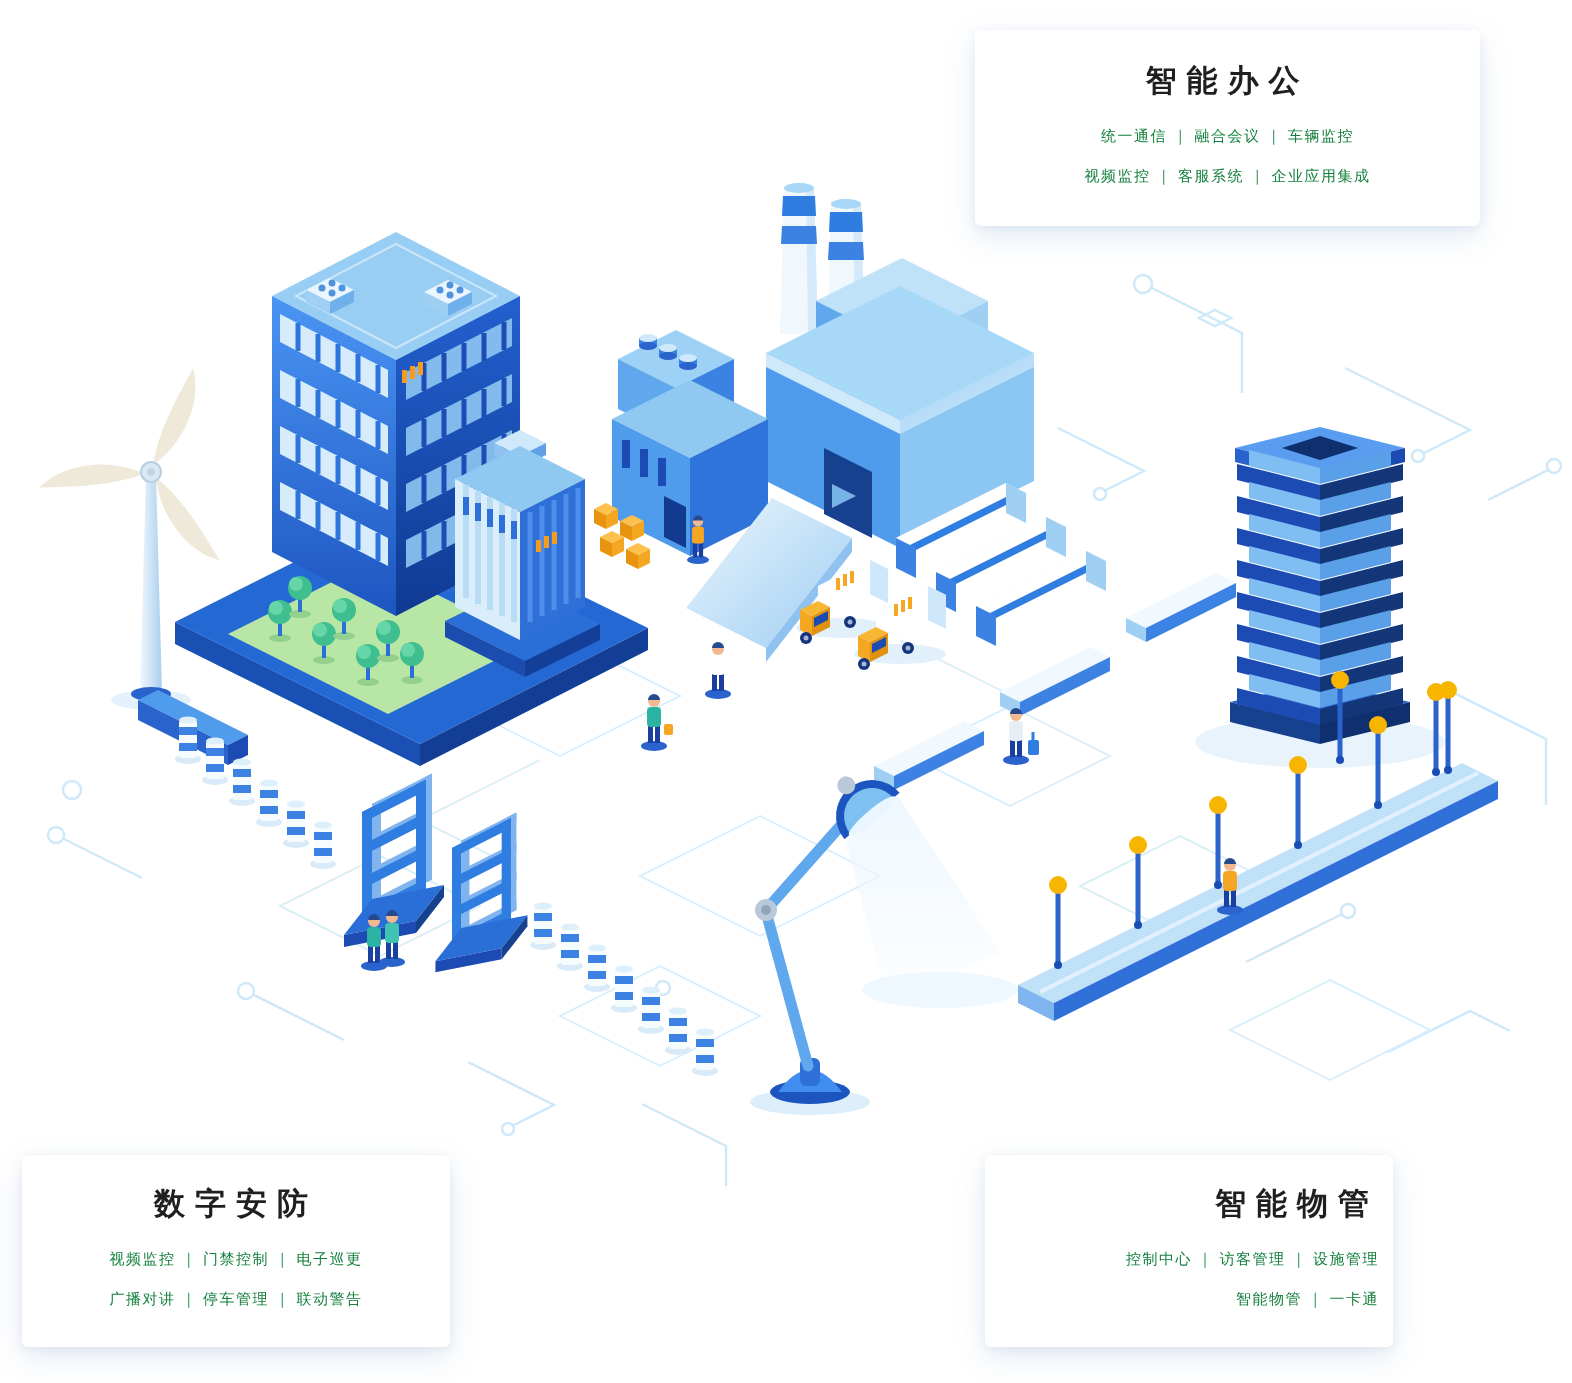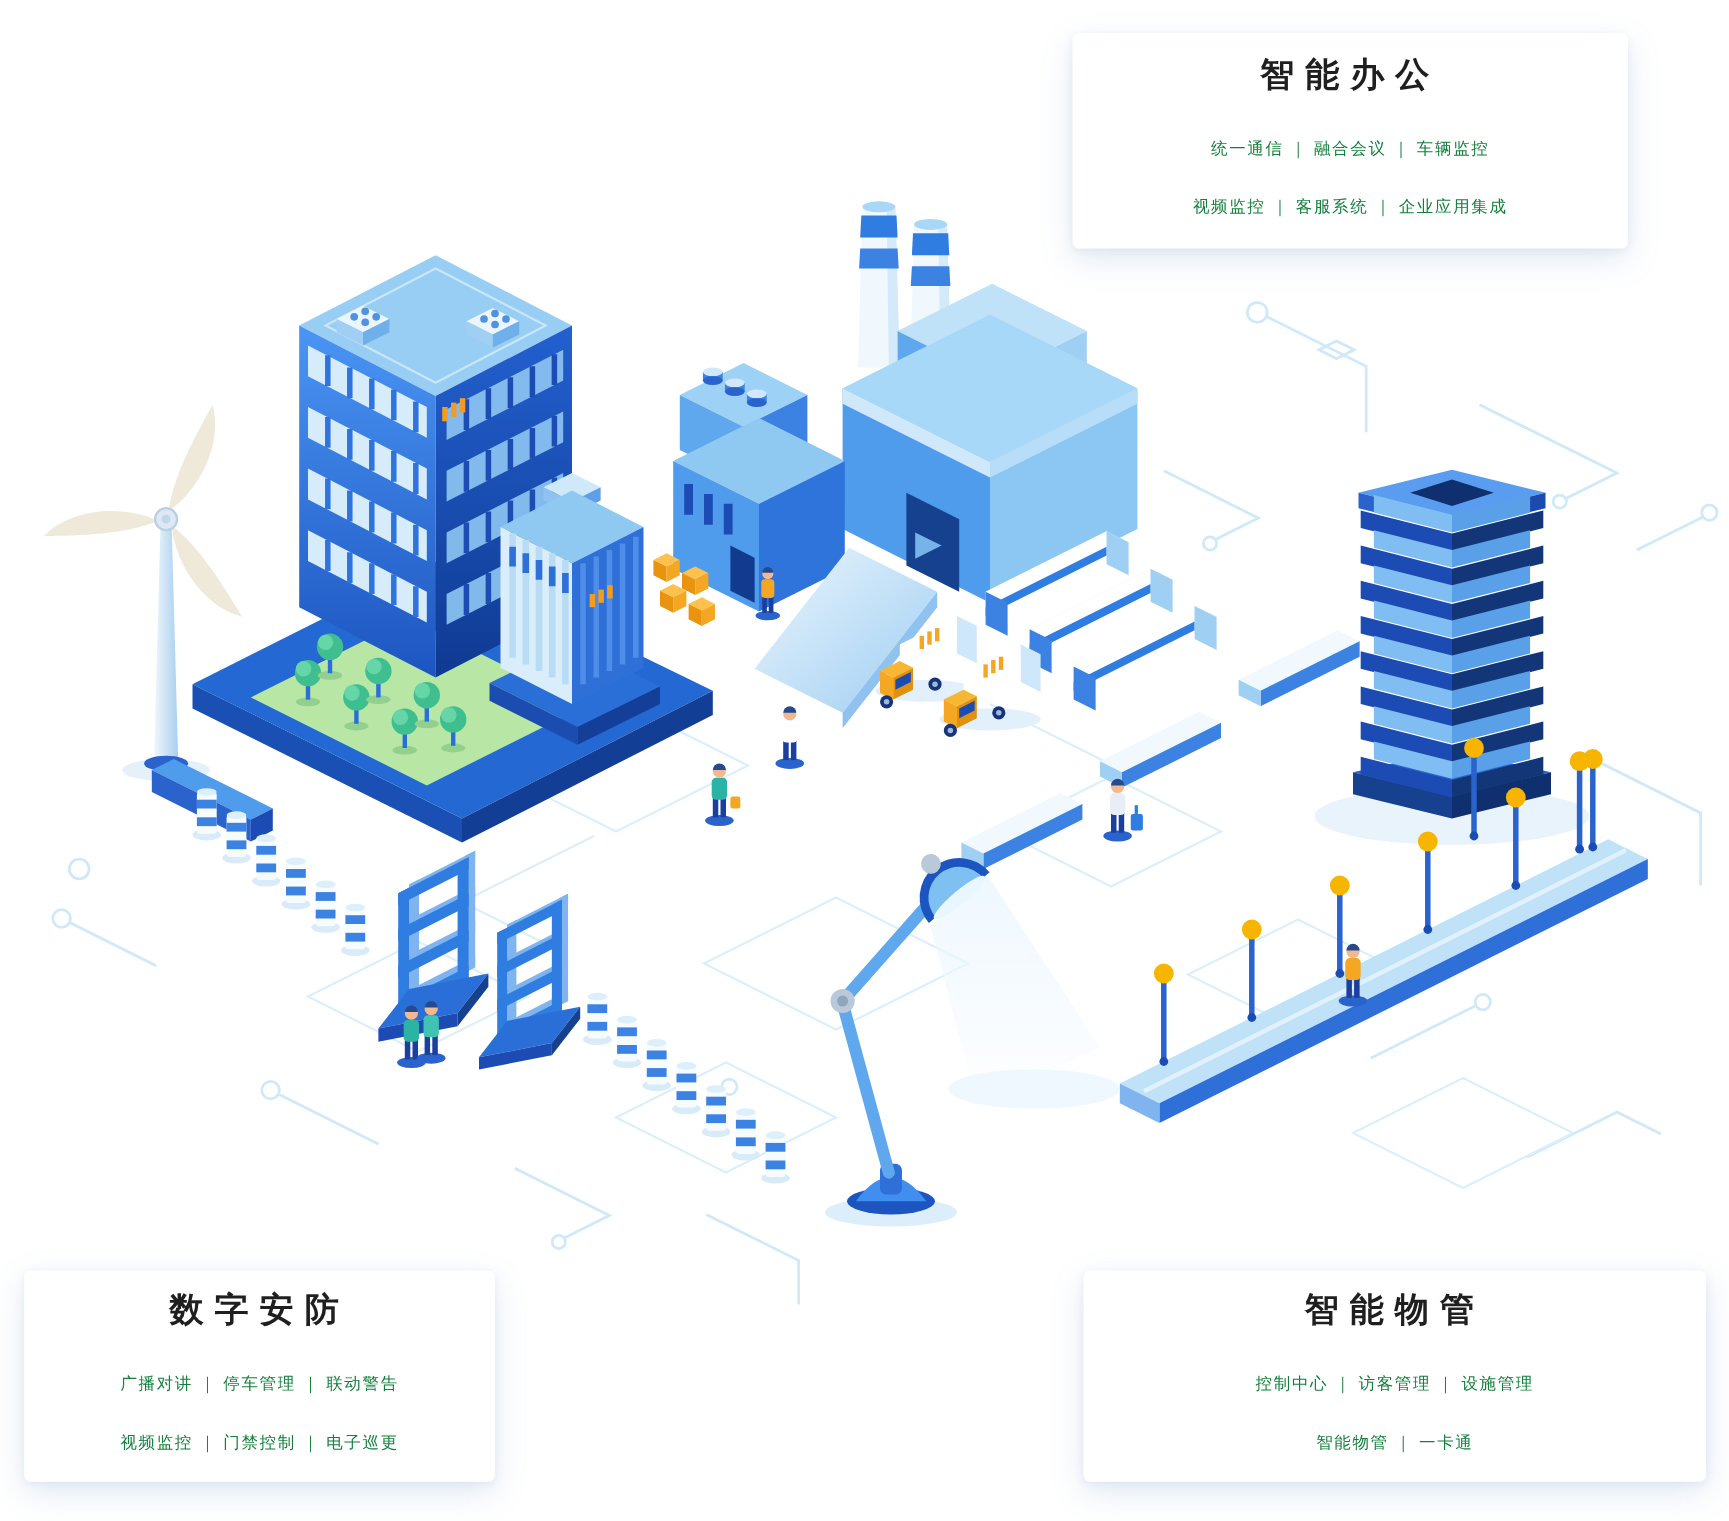--- a/index.html
+++ b/index.html
@@ -2,26 +2,26 @@
 <html><head>
 <meta charset="utf-8">
 <style>
   html,body{margin:0;padding:0;background:#ffffff;}
   .stage{position:relative;width:1572px;height:1383px;background:#ffffff;overflow:hidden;
          font-family:"Liberation Sans","DejaVu Sans",sans-serif;}
   .scene-svg{position:absolute;left:0;top:0;}
   .card{position:absolute;background:#ffffff;border-radius:6px;
         box-shadow:0 10px 30px rgba(96,140,186,.18),0 2px 8px rgba(96,140,186,.10);
         display:flex;flex-direction:column;justify-content:center;align-items:center;
-        text-align:center;box-sizing:border-box;padding:10px 14px;gap:13px;}
+        text-align:center;box-sizing:border-box;padding:10px 14px;}
   .card-title{font-size:31px;font-weight:700;letter-spacing:10px;color:#1f1f1f;margin-bottom:14px;}
   .card-line{font-size:15px;letter-spacing:1.5px;color:#15803d;line-height:40px;}
   .card-office{left:975px;top:30px;width:505px;height:196px;}
   .card-security{left:22px;top:1155px;width:428px;height:192px;}
-  .card-property{left:985px;top:1155px;width:566px;height:192px;}
+  .card-property{left:985px;top:1155px;width:408px;height:192px;align-items:flex-end;}
 </style>
 </head>
 <body>
 
 <div class="stage">
 
 <svg class="scene-svg" width="1572" height="1383" viewBox="0 0 1572 1383">
 <defs>
   <linearGradient id="gWallL" x1="0" y1="0" x2="0" y2="1">
     <stop offset="0" stop-color="#4a95f4"></stop>
@@ -494,22 +494,22 @@
 </svg>
 
 <div class="card card-office">
   <div class="card-title">智能办公</div>
   <div class="card-line">统一通信 ｜ 融合会议 ｜ 车辆监控</div>
   <div class="card-line">视频监控 ｜ 客服系统 ｜ 企业应用集成</div>
 </div>
 
 <div class="card card-security">
   <div class="card-title">数字安防</div>
+  <div class="card-line">视频监控 ｜ 门禁控制 ｜ 电子巡更</div>
   <div class="card-line">广播对讲 ｜ 停车管理 ｜ 联动警告</div>
-  <div class="card-line">视频监控 ｜ 门禁控制 ｜ 电子巡更</div>
 </div>
 
 <div class="card card-property">
   <div class="card-title">智能物管</div>
   <div class="card-line">控制中心 ｜ 访客管理 ｜ 设施管理</div>
   <div class="card-line">智能物管 ｜ 一卡通</div>
 </div>
 
 </div>
 

